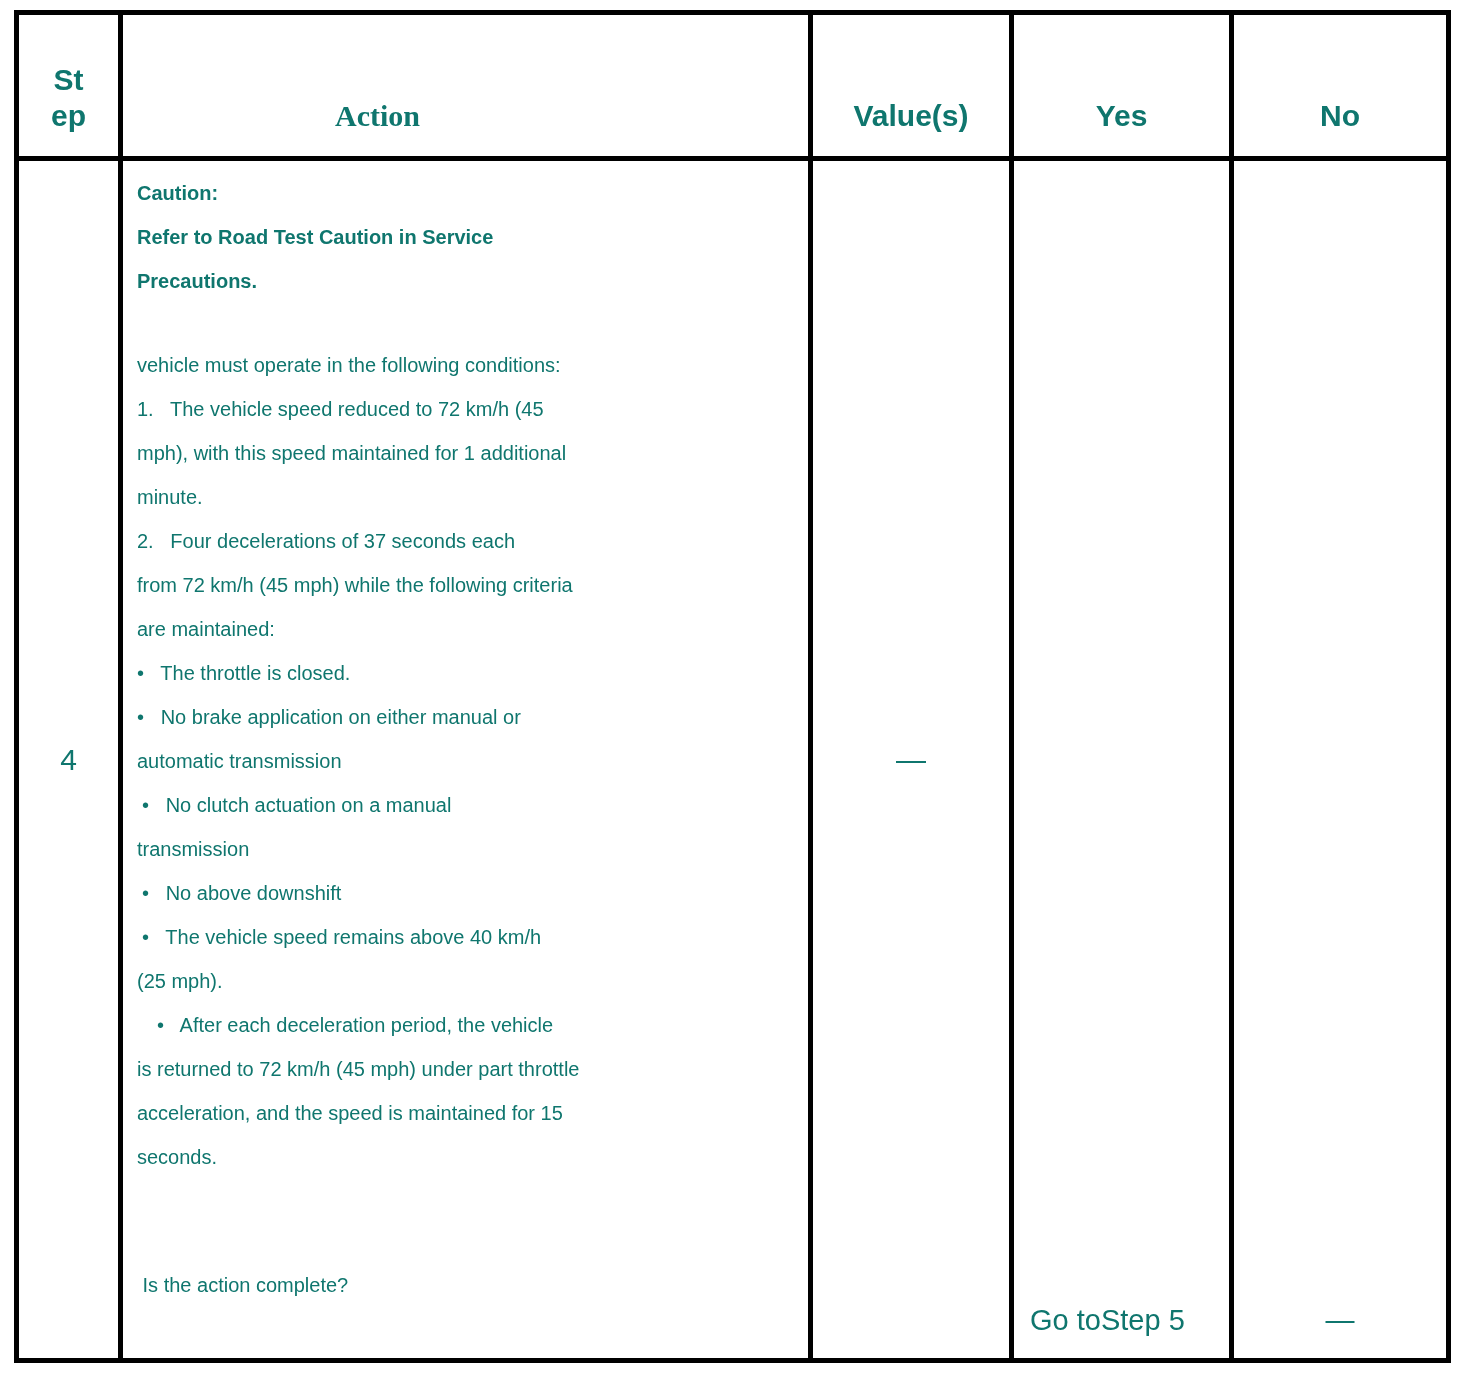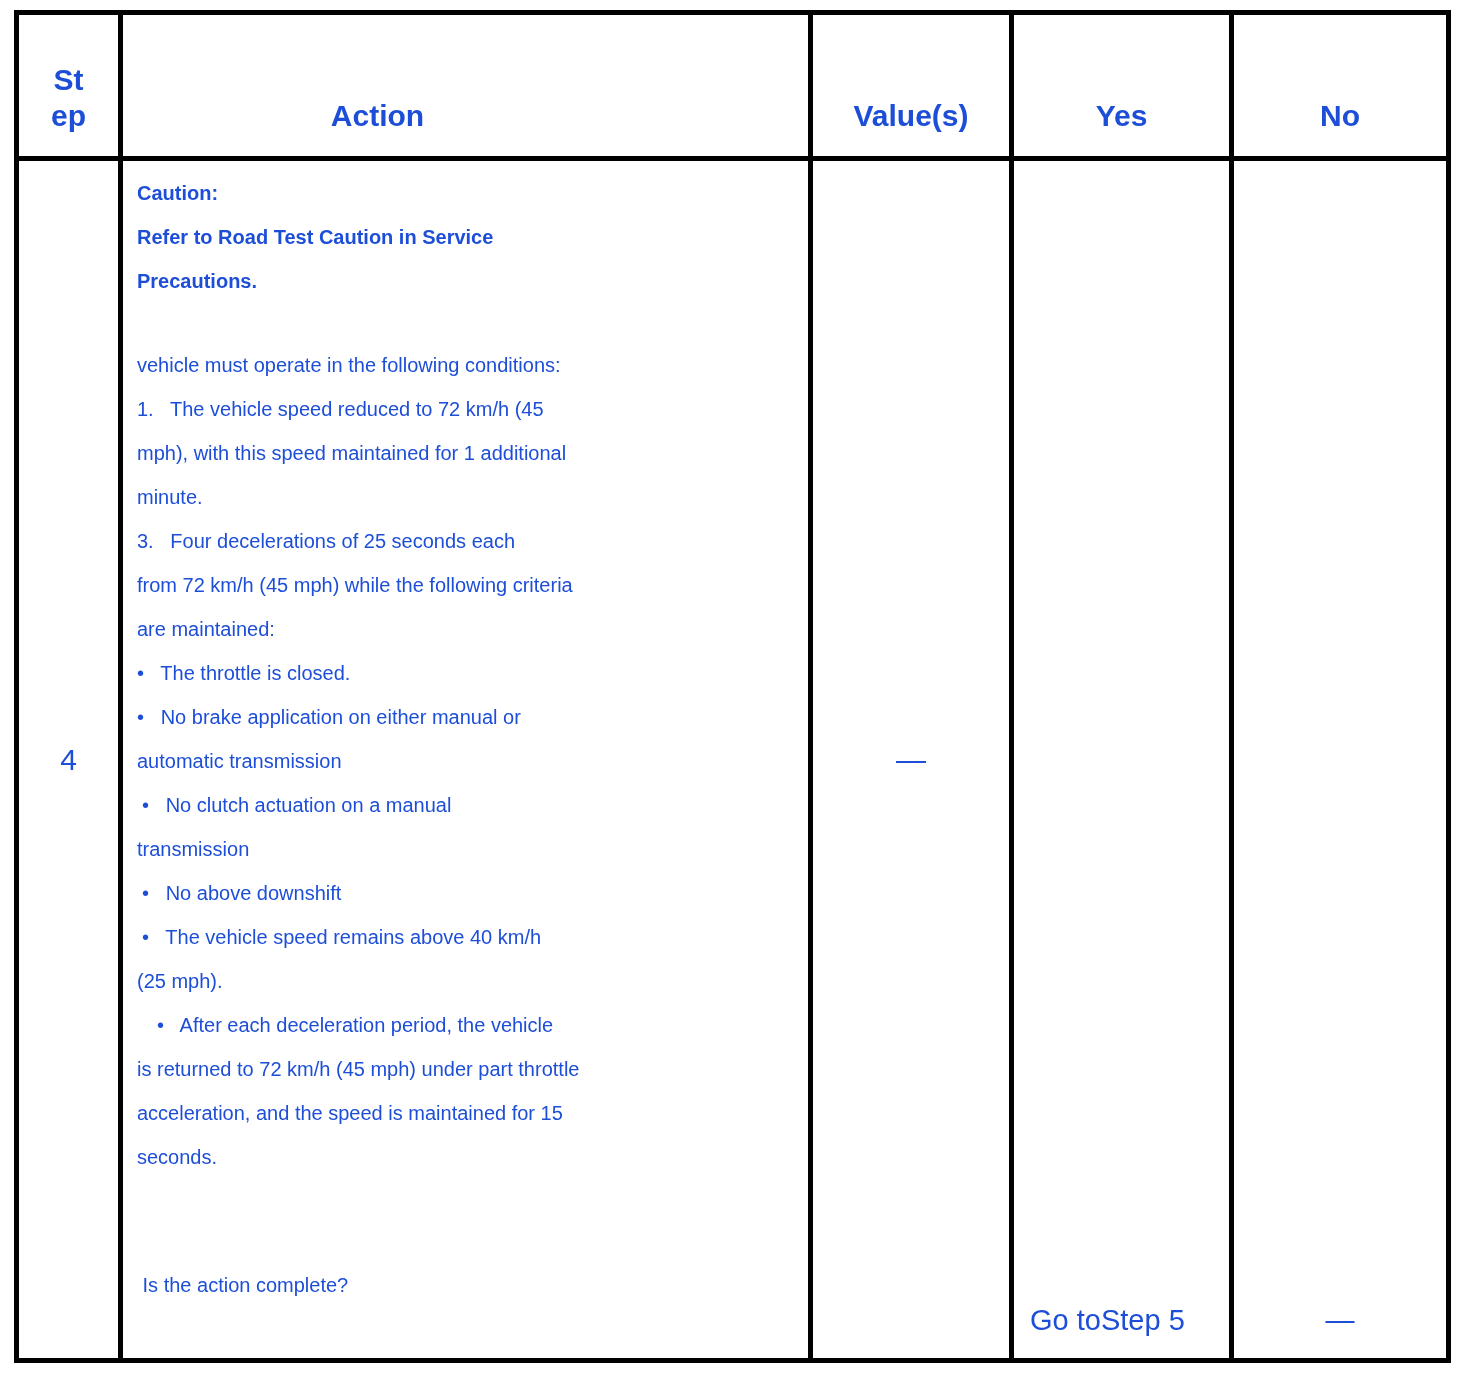--- a/index.html
+++ b/index.html
@@ -5,21 +5,21 @@
   html, body {
     margin: 0;
     padding: 0;
     background: #ffffff;
   }
   .canvas {
     position: relative;
     width: 1472px;
     height: 1376px;
     background: #ffffff;
-    color: #1d4ed8;
+    color: #0f766e;
     font-family: "Liberation Sans", sans-serif;
     overflow: hidden;
   }
   .dtable {
     position: absolute;
     left: 14px;
     top: 10px;
     width: 1437px;
     height: 1353px;
     border: 5px solid #000000;
@@ -45,20 +45,21 @@
     padding-bottom: 22px;
     font-weight: bold;
     font-size: 30px;
     line-height: 36px;
     text-align: center;
     white-space: pre-line;
   }
   .hcell .shiftleft {
     position: relative;
     left: -88px;
+    font-family: Liberation Serif, serif;
   }
   .mid {
     display: flex;
     align-items: center;
     justify-content: center;
     font-size: 30px;
   }
   .action-cell {
     padding: 10px 8px 0 14px;
     font-size: 20px;
@@ -116,21 +117,21 @@
     </div>
     <div class="cell action-cell">
         <div class="aline bold">Caution:</div>
         <div class="aline bold">Refer to Road Test Caution in Service</div>
         <div class="aline bold">Precautions.</div>
         <div style="height: 40px;"></div>
         <div class="aline">vehicle must operate in the following conditions:</div>
         <div class="aline">1.   The vehicle speed reduced to 72 km/h (45</div>
         <div class="aline">mph), with this speed maintained for 1 additional</div>
         <div class="aline">minute.</div>
-        <div class="aline">3.   Four decelerations of 25 seconds each</div>
+        <div class="aline">2.   Four decelerations of 37 seconds each</div>
         <div class="aline">from 72 km/h (45 mph) while the following criteria</div>
         <div class="aline">are maintained:</div>
         <div class="aline" style="">•   The throttle is closed.</div>
         <div class="aline" style="">•   No brake application on either manual or</div>
         <div class="aline">automatic transmission</div>
         <div class="aline" style="margin-left: 5px;">•   No clutch actuation on a manual</div>
         <div class="aline">transmission</div>
         <div class="aline" style="margin-left: 5px;">•   No above downshift</div>
         <div class="aline" style="margin-left: 5px;">•   The vehicle speed remains above 40 km/h</div>
         <div class="aline">(25 mph).</div>

